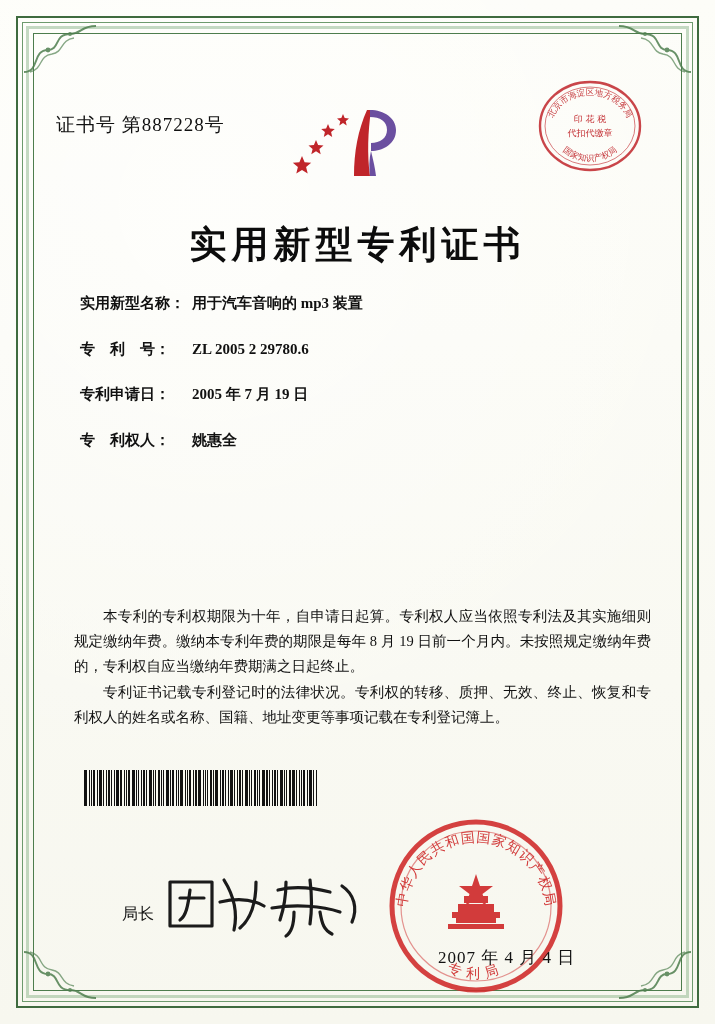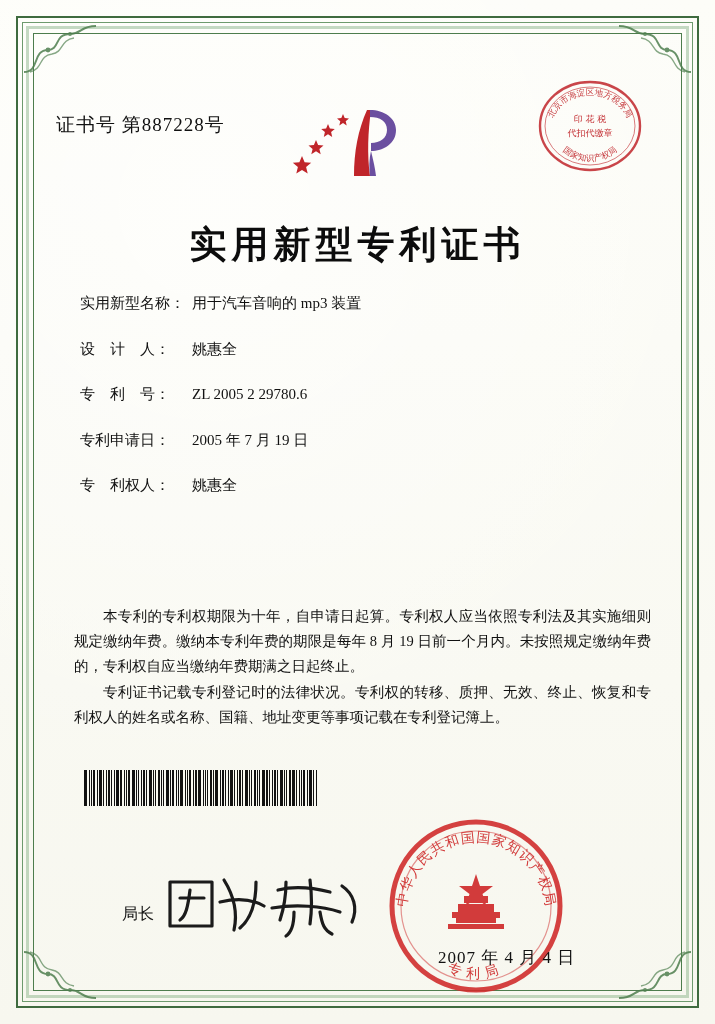--- a/index.html
+++ b/index.html
@@ -122,20 +122,21 @@
     letter-spacing: 5px;
     color: #0c0c0c;
     font-family: "DejaVu Sans", "Liberation Sans", sans-serif;
   }
 
   .fields {
     position: absolute;
     left: 24px;
     right: 0;
     top: 238px;
+    font-weight: bold;
   }
   .field {
     font-size: 15px;
     margin-bottom: 26.5px;
     color: #111;
     white-space: nowrap;
   }
   .field .label {
     display: inline-block;
     min-width: 112px;
@@ -302,23 +303,20 @@
       <text x="55" y="58" font-size="9" fill="currentColor" text-anchor="middle" opacity=".95" font-family="DejaVu Sans, sans-serif">代扣代缴章</text>
     </svg>
 
     <div class="title">实用新型专利证书</div>
 
     <div class="fields">
       <div class="field">
         <span class="label">实用新型名称：</span><span class="value">用于汽车音响的 mp3 装置</span>
       </div>
       <div class="field">
-        <span class="label">设　计　人：</span><span class="value">姚惠全</span>
-      </div>
-      <div class="field">
         <span class="label">专　利　号：</span><span class="value">ZL 2005 2 29780.6</span>
       </div>
       <div class="field">
         <span class="label">专利申请日：</span><span class="value">2005 年 7 月 19 日</span>
       </div>
       <div class="field">
         <span class="label">专　利权人：</span><span class="value">姚惠全</span>
       </div>
     </div>
 

